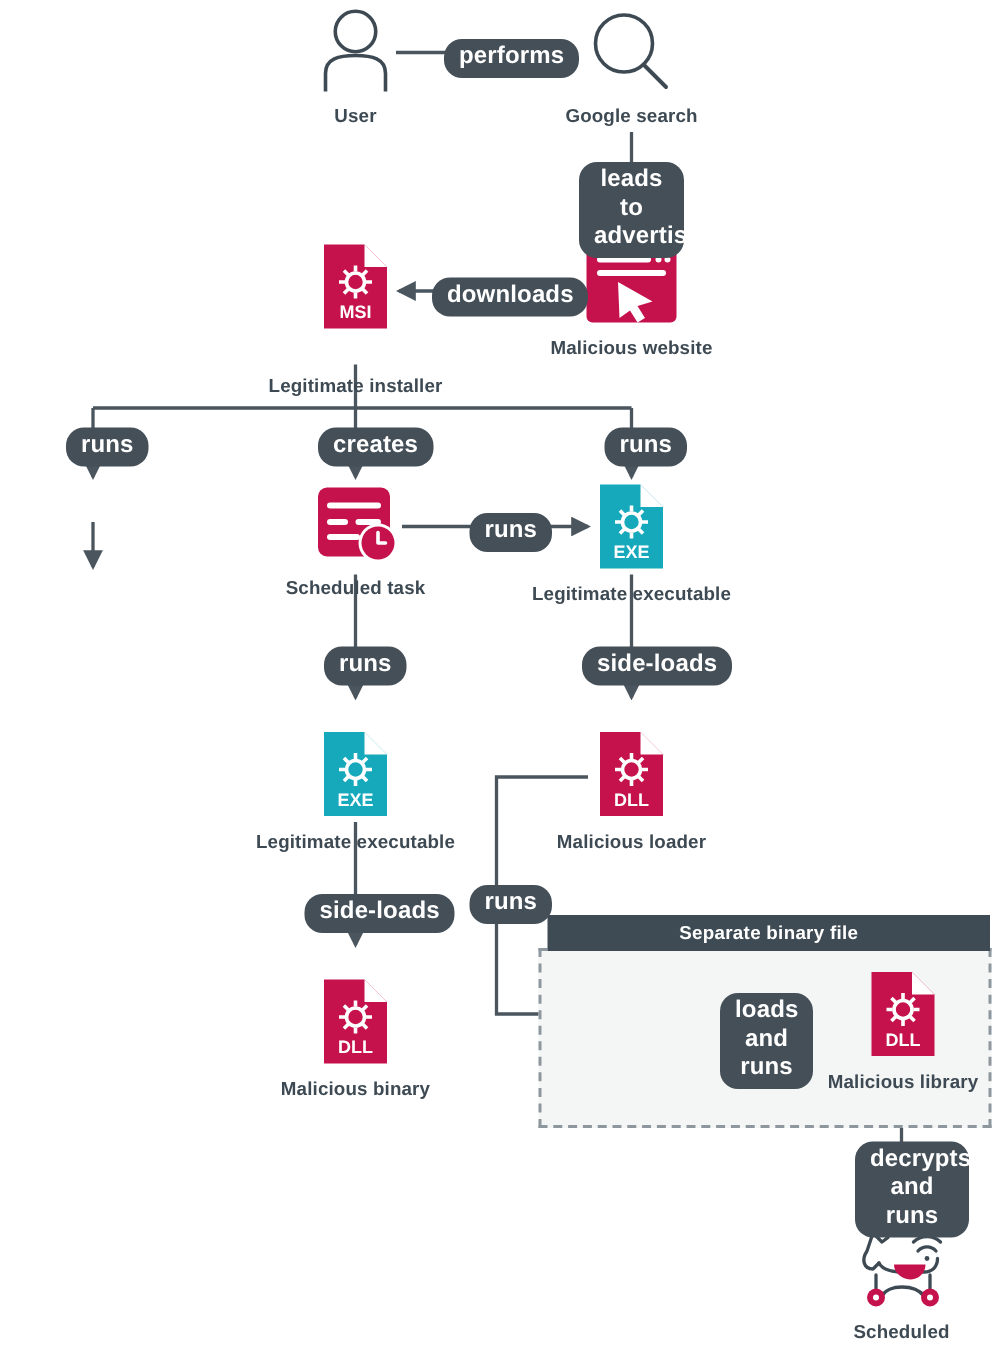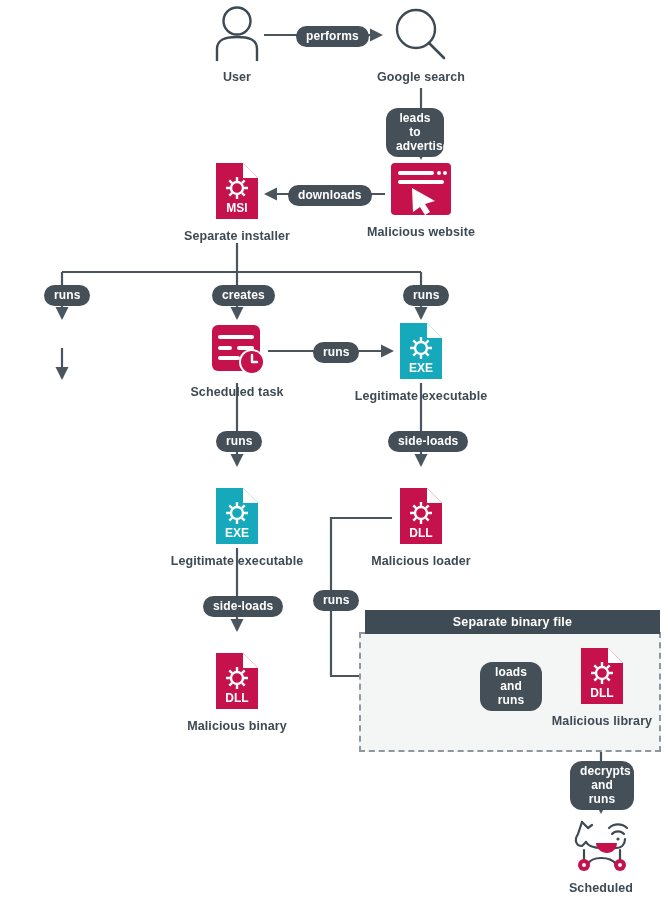--- a/index.html
+++ b/index.html
@@ -15,21 +15,21 @@
 
   .node { position: absolute; display: flex; flex-direction: column; align-items: center; text-align: center; }
   .node .glyph { display: flex; align-items: center; justify-content: center; }
   .node .caption {
     margin-top: 7px; font-size: 12.5px; font-weight: bold; color: #3E4A53;
     white-space: nowrap; letter-spacing: .1px;
   }
 
   .pill {
     position: absolute; background: #454F58; color: #ffffff;
-    border-radius: 12px; font-size: 12px; font-weight: bold;
+    border-radius: 12px; font-size: 16px; font-weight: bold;
     padding: 3px 10px 4px; text-align: center; line-height: 1.18;
     white-space: pre-line; letter-spacing: .1px;
   }
 
   .group-box {
     position: absolute; border: 2px dashed #8E979E; background: #F4F5F5;
   }
   .group-head {
     position: absolute; background: #3E4B54; color: #fff;
     display: flex; align-items: center; justify-content: center;
@@ -113,33 +113,33 @@
         <rect x="10" y="11" width="36" height="4" rx="2" fill="#ffffff"></rect>
         <circle cx="51" cy="13" r="2" fill="#ffffff"></circle>
           <circle cx="57" cy="13" r="2" fill="#ffffff"></circle>
         <rect x="10" y="20" width="46" height="4" rx="2" fill="#ffffff"></rect>
         <path d="M24 28 L47 41 L37 44 L42 52 L37 55 L32 47 L25 52 Z" fill="#ffffff"></path>
       </svg>
     </div>
     <div class="caption">Malicious website</div>
   </div>
 
-  <div class="node" style="left:177px; top:160px; width:120px;">
+  <div class="node" style="left:177px; top:160px; width:120px;gap:21px;">
     <div class="glyph">
       <svg width="50" height="62" viewBox="0 0 50 62">
         <path d="M4 3 H31 L46 18 V59 H4 Z" fill="#C5114C"></path>
         <path d="M31 3 L46 18 H31 Z" fill="#ffffff"></path>
         <g fill="none" stroke="#ffffff" stroke-width="2.4">
           <circle cx="25" cy="28" r="6"></circle>
           <path d="M25 17 v4 M25 35 v4 M14 28 h4 M32 28 h4 M17.3 20.3 l2.8 2.8 M29.9 32.9 l2.8 2.8 M32.7 20.3 l-2.8 2.8 M20.1 32.9 l-2.8 2.8"></path>
         </g>
         <text x="25" y="52" fill="#ffffff" font-family="Liberation Sans, sans-serif" font-size="12" font-weight="bold" text-anchor="middle">MSI</text>
       </svg>
     </div>
-    <div class="caption">Separate installer</div>
+    <div class="caption">Legitimate installer</div>
   </div>
 
 
   <div class="node" style="left:182px; top:320px; width:110px;">
     <div class="glyph">
       <svg width="62" height="58" viewBox="0 0 62 58">
         <rect x="6" y="5" width="48" height="46" rx="6" fill="#C5114C"></rect>
         <rect x="12" y="15" width="36" height="4" rx="2" fill="#ffffff"></rect>
         <rect x="12" y="26" width="14" height="4" rx="2" fill="#ffffff"></rect>
         <rect x="31" y="26" width="17" height="4" rx="2" fill="#ffffff"></rect>
@@ -248,29 +248,29 @@
           <path d="M50 22 A8 8 0 0 1 62 22"></path>
           <path d="M47 16 A13 13 0 0 1 65 16"></path>
           <circle cx="56" cy="27" r="1.6" fill="#3E4A53" stroke="none"></circle>
         </g>
       </svg>
     </div>
     <div class="caption">Scheduled</div>
   </div>
 
   <div class="pill" style="left:296px; top:26px;">performs</div>
-  <div class="pill" style="left:386px; top:108px; width:58px;">leads to
+  <div class="pill" style="left:386px; top:108px; width:70px;">leads to
 advertised</div>
   <div class="pill" style="left:288px; top:185px;">downloads</div>
   <div class="pill" style="left:44px; top:285px;">runs</div>
   <div class="pill" style="left:212px; top:285px;">creates</div>
   <div class="pill" style="left:403px; top:285px;">runs</div>
   <div class="pill" style="left:313px; top:342px;">runs</div>
   <div class="pill" style="left:216px; top:431px;">runs</div>
   <div class="pill" style="left:388px; top:431px;">side-loads</div>
   <div class="pill" style="left:203px; top:596px;">side-loads</div>
   <div class="pill" style="left:313px; top:590px;">runs</div>
   <div class="pill" style="left:480px; top:662px; width:62px;">loads
 and runs</div>
-  <div class="pill" style="left:570px; top:761px; width:64px;">decrypts
+  <div class="pill" style="left:570px; top:761px; width:76px;">decrypts
 and runs</div>
 
 </div>
 
 </body></html>

